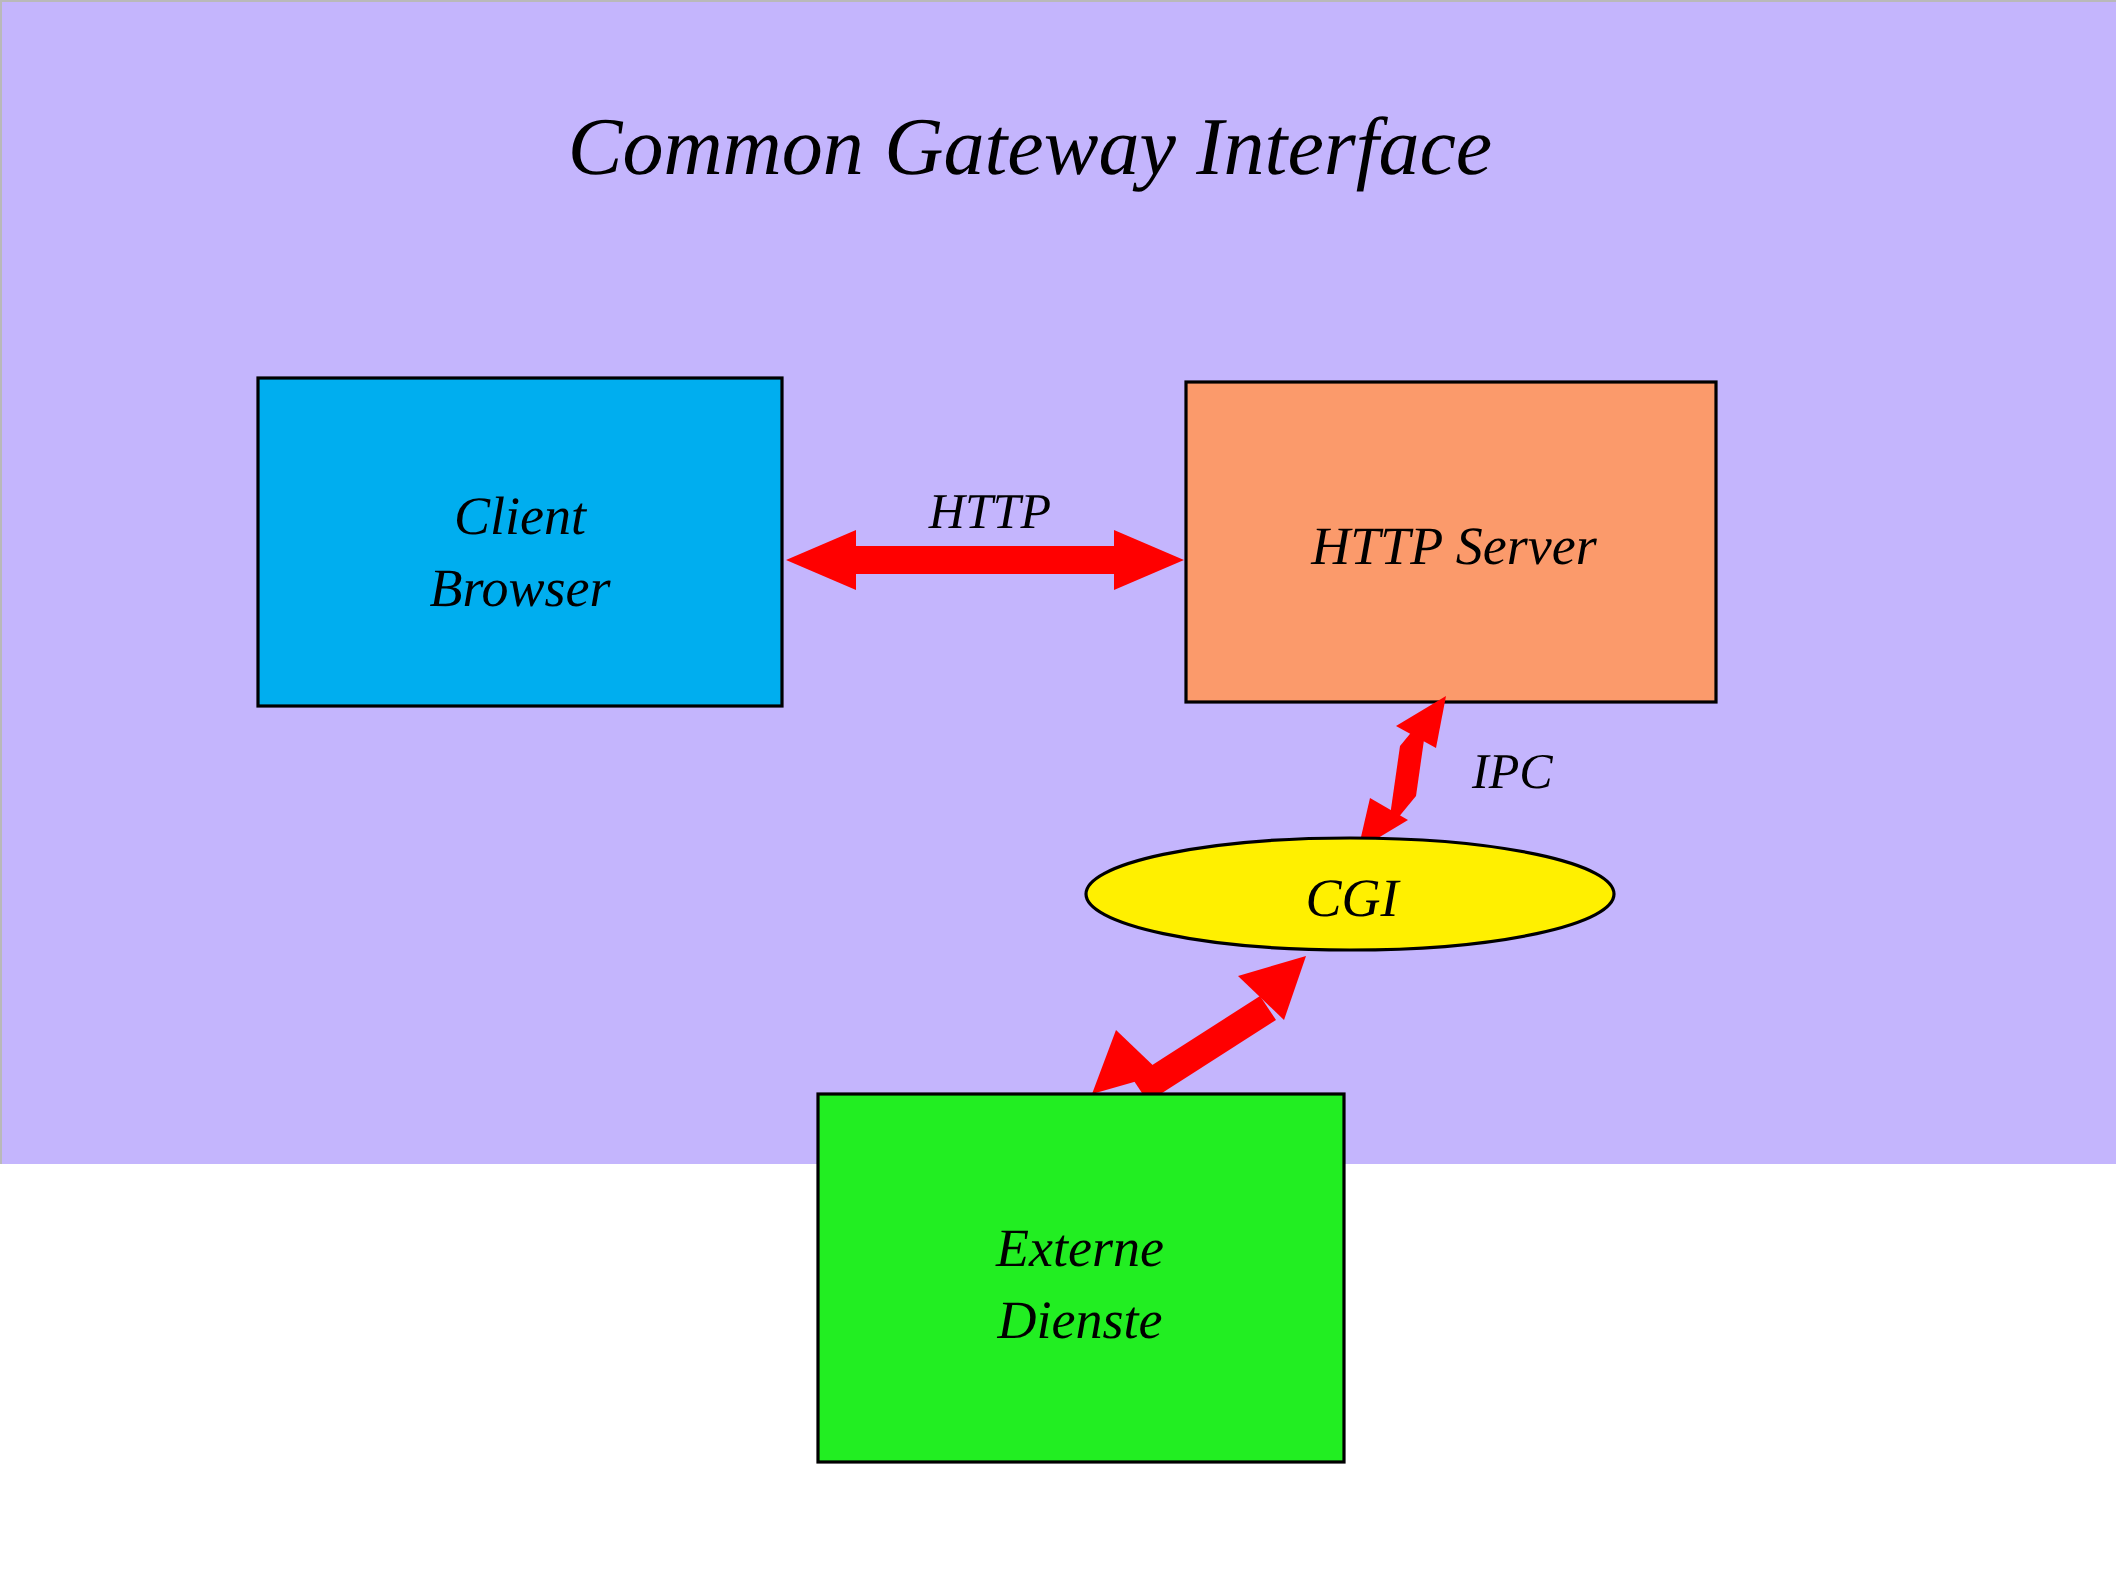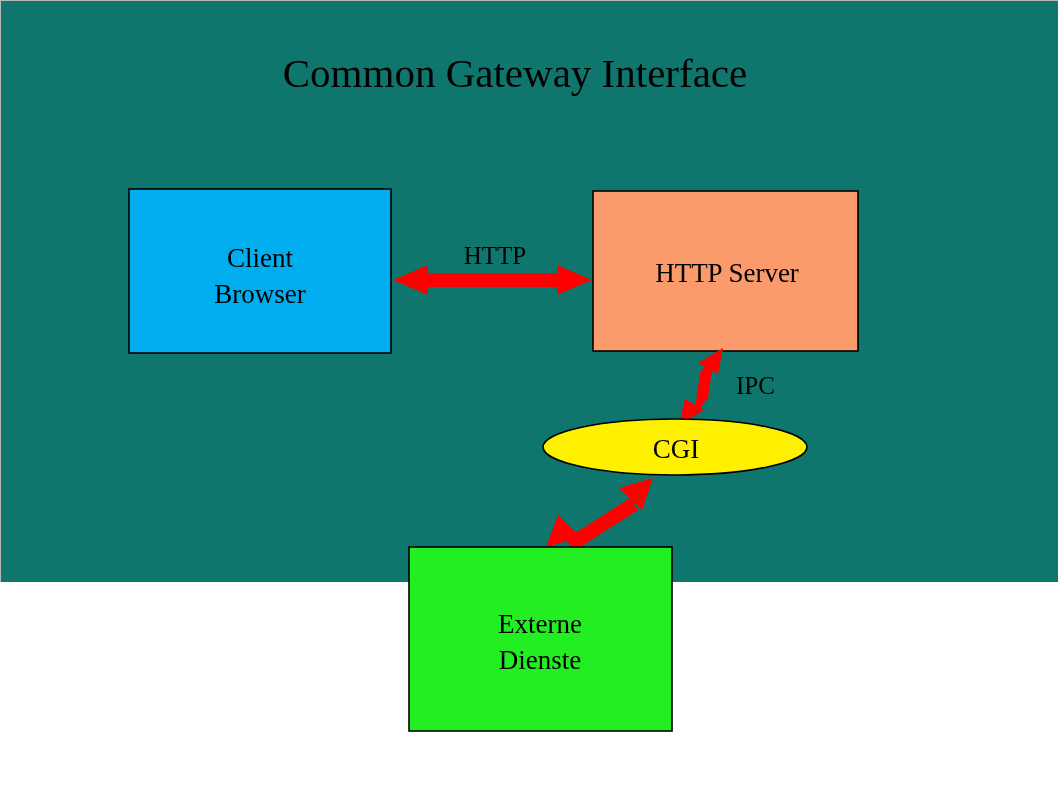--- a/index.html
+++ b/index.html
@@ -10,24 +10,25 @@
   body {
     width: 1058px;
     height: 794px;
     font-family: "Liberation Serif", "DejaVu Serif", serif;
     overflow: hidden;
   }
   #slide {
     position: relative;
     width: 1058px;
     height: 582px;
-    background: #0f766e;
+    background: #c4b5fd;
     box-sizing: border-box;
     border-top: 1px solid #b9b9b9;
     border-left: 1px solid #b9b9b9;
+    font-style: italic;
   }
   #diagram-svg {
     position: absolute;
     top: 0;
     left: 0;
     width: 1058px;
     height: 794px;
     display: block;
   }
   .node-label,

